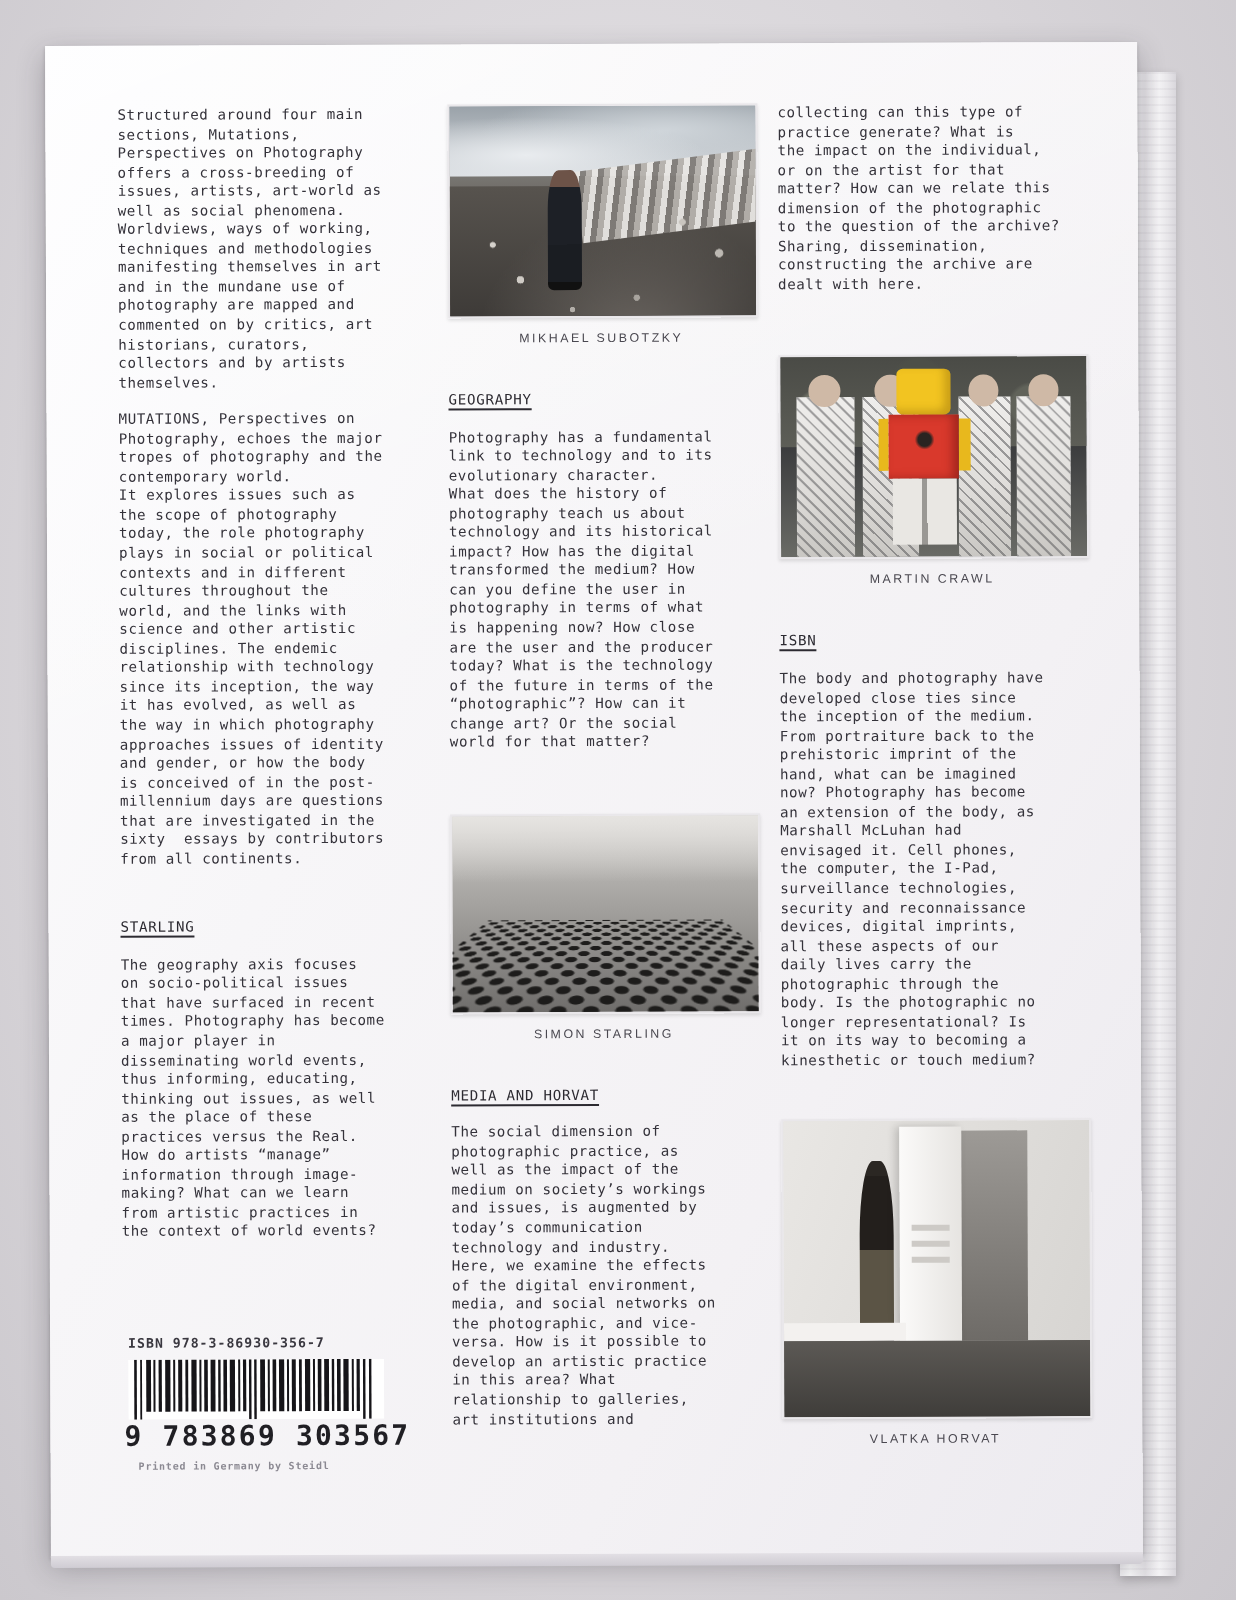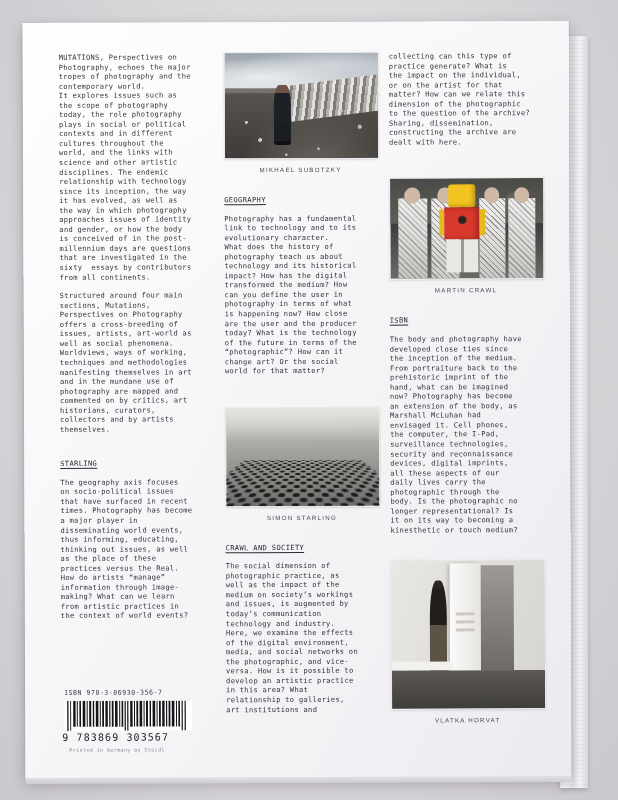--- a/index.html
+++ b/index.html
@@ -177,41 +177,57 @@
   .ph-horvat .door .p3{top:58%;}
   .ph-horvat .person{
     position:absolute;left:25%;top:13%;width:11%;height:63%;
     background:linear-gradient(180deg,#2b2723 0 8%,#231f1c 8% 48%,#5b5445 48% 92%,#1b1917 92% 100%);
     border-radius:40% 40% 2px 2px;}
   .ph-horvat .skirting{
     position:absolute;left:0;top:68%;width:40%;height:6%;background:#f3f1ef;}
   .ph-horvat .floor{position:absolute;left:0;bottom:0;width:100%;height:26%;
     background:linear-gradient(180deg,#5c5955,#3f3d3a);}
   
-  #isbn-block{position:absolute;left:0;bottom:0;width:150px;}
+  #isbn-block{position:absolute;left:0;bottom:16px;width:150px;font-weight:bold;}
   .isbn-text{font-size:6.6px;letter-spacing:.5px;color:#3a3840;margin:0 0 4px 3px;}
   .barcode{height:30px;width:128px;margin-left:3px;display:block;}
   .barcode-digits{
-    font-size:10px;letter-spacing:1.1px;color:#201f24;margin:1px 0 0 1px;
+    font-size:14px;letter-spacing:1.1px;color:#201f24;margin:1px 0 0 1px;
     font-family:"DejaVu Sans Mono", monospace;}
   .printed{font-size:5px;letter-spacing:.4px;color:#8b8992;margin:4px 0 0 8px;
     font-family:"DejaVu Sans Mono", monospace;}
 </style>
 </head>
 <body>
 
 <div id="scene">
 
   <div id="page-block"></div>
 
   <div id="cover">
 
     <div id="columns">
 
       <div class="col">
+
+        <p class="para">Structured around four main
+sections, Mutations,
+Perspectives on Photography
+offers a cross-breeding of
+issues, artists, art-world as
+well as social phenomena.
+Worldviews, ways of working,
+techniques and methodologies
+manifesting themselves in art
+and in the mundane use of
+photography are mapped and
+commented on by critics, art
+historians, curators,
+collectors and by artists
+themselves.</p>
 
         <p class="para">MUTATIONS, Perspectives on
 Photography, echoes the major
 tropes of photography and the
 contemporary world.
 It explores issues such as
 the scope of photography
 today, the role photography
 plays in social or political
 contexts and in different
@@ -223,36 +239,20 @@
 since its inception, the way
 it has evolved, as well as
 the way in which photography
 approaches issues of identity
 and gender, or how the body
 is conceived of in the post-
 millennium days are questions
 that are investigated in the
 sixty  essays by contributors
 from all continents.</p>
-
-        <p class="para">Structured around four main
-sections, Mutations,
-Perspectives on Photography
-offers a cross-breeding of
-issues, artists, art-world as
-well as social phenomena.
-Worldviews, ways of working,
-techniques and methodologies
-manifesting themselves in art
-and in the mundane use of
-photography are mapped and
-commented on by critics, art
-historians, curators,
-collectors and by artists
-themselves.</p>
 
         <div class="gap-m"></div>
 
         <p class="sec-head">STARLING</p>
 
         <p class="para">The geography axis focuses
 on socio-political issues
 that have surfaced in recent
 times. Photography has become
 a major player in
@@ -360,21 +360,21 @@
         <figure>
           <div class="fig-img ph-starling">
             <div class="knobs"></div>
             <div class="haze"></div>
           </div>
           <figcaption class="cap">SIMON STARLING</figcaption>
         </figure>
 
         <div class="gap-l"></div>
 
-        <p class="sec-head">CRAWL AND SOCIETY</p>
+        <p class="sec-head">MEDIA AND HORVAT</p>
 
         <p class="para tight">The social dimension of
 photographic practice, as
 well as the impact of the
 medium on society’s workings
 and issues, is augmented by
 today’s communication
 technology and industry.
 Here, we examine the effects
 of the digital environment,

